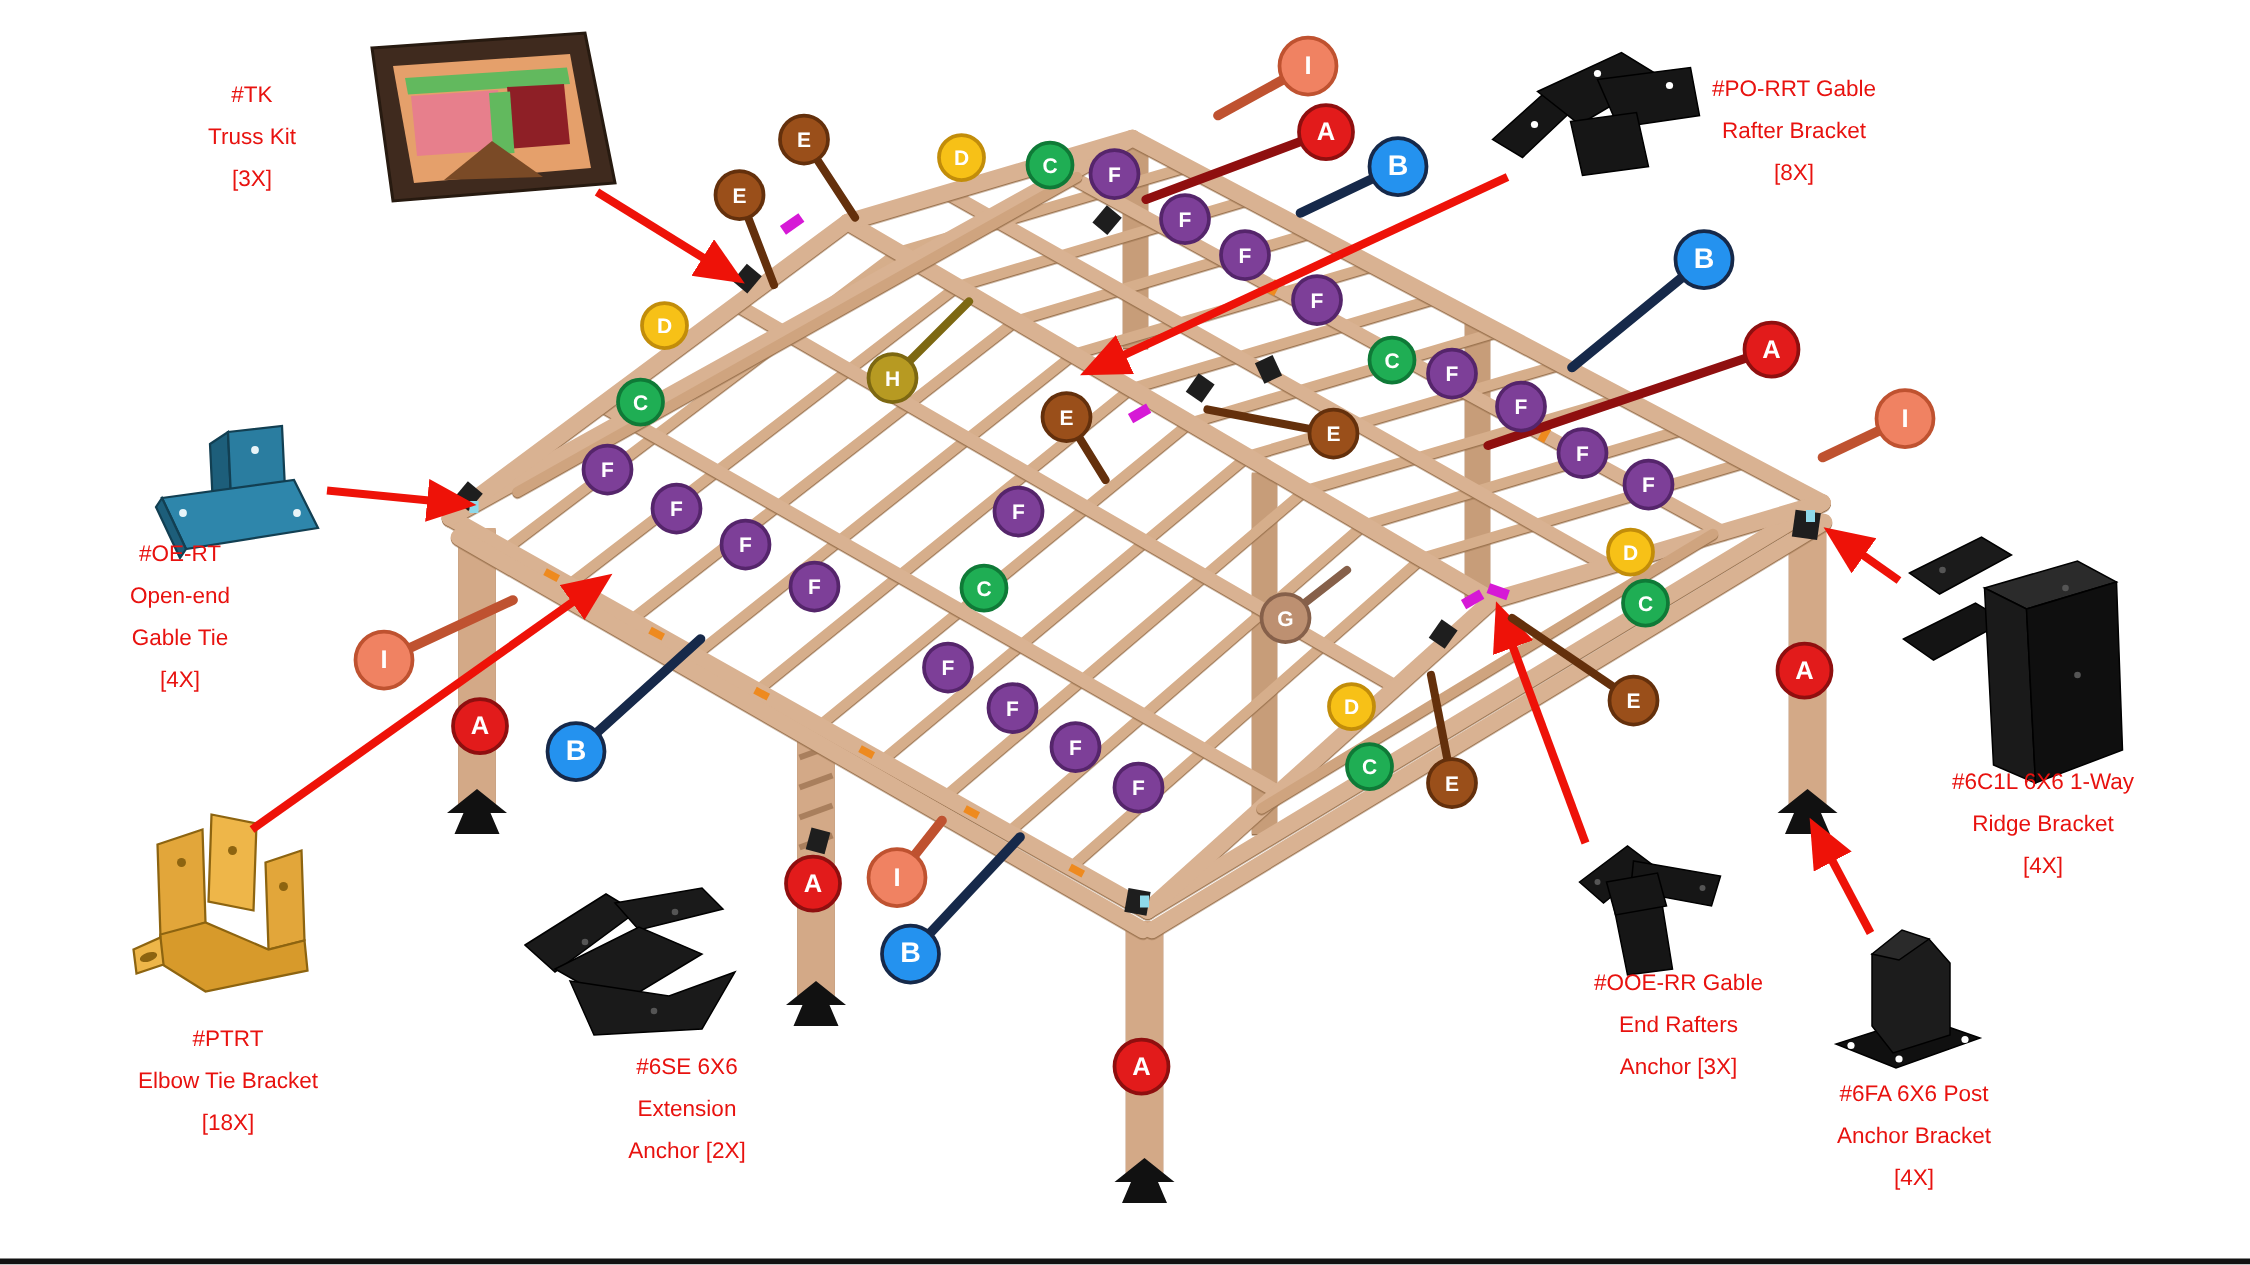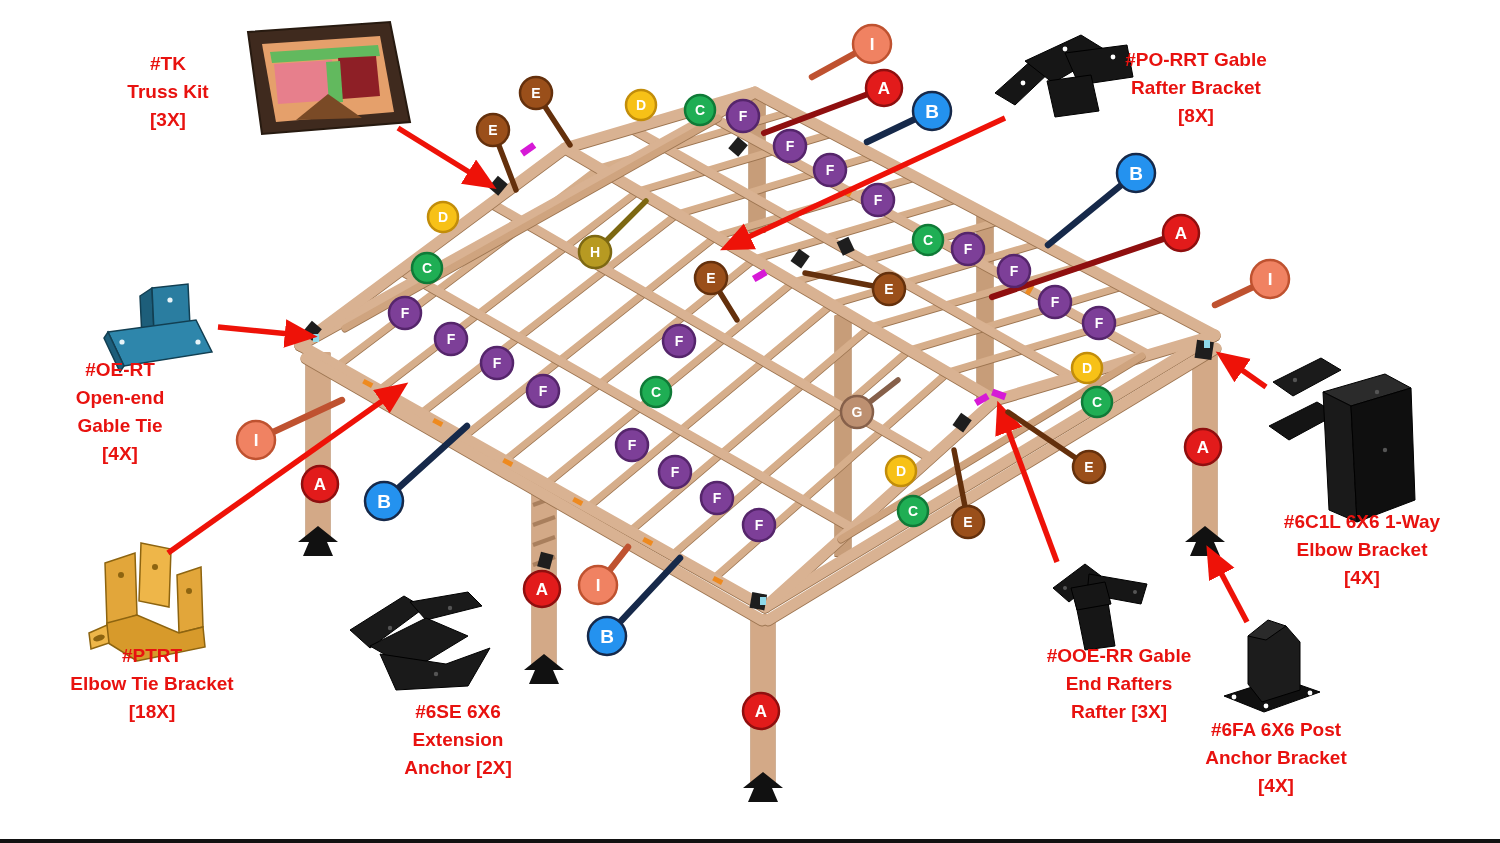--- a/index.html
+++ b/index.html
@@ -5,21 +5,21 @@
   html,body{margin:0;padding:0;background:#ffffff;}
   .canvas{
     position:relative;width:1500px;height:843px;background:#ffffff;
     overflow:hidden;font-family:"Liberation Sans",sans-serif;
     border-bottom:4px solid #121212;box-sizing:border-box;
   }
   svg.layer{position:absolute;left:0;top:0;}
   .wood{filter:drop-shadow(0.5px 1.5px 0px #9c7450);}
   .callout{
     position:absolute;transform:translateX(-50%);text-align:center;
-    color:var(--label-red,#e8120f);font-weight:bold;font-size:19px;
+    color:var(--label-red,#e8120f);font-weight:normal;font-size:15px;
     line-height:28px;white-space:nowrap;
   }
   .marker-letter{font-weight:bold;fill:#ffffff;font-family:"Liberation Sans",sans-serif;}
 </style>
 </head>
 <body>
 
 <div class="canvas">
 
   <svg class="layer" width="1500" height="843">
@@ -464,40 +464,40 @@
         <div>#PO-RRT Gable</div>
         <div>Rafter Bracket</div>
         <div>[8X]</div>
       </div>
       <div class="callout" style="left: 120px; top: 356px;">
         <div>#OE-RT</div>
         <div>Open-end</div>
         <div>Gable Tie</div>
         <div>[4X]</div>
       </div>
-      <div class="callout" style="left: 152px; top: 642px;">
+      <div class="callout" style="left: 152px; top: 679px;">
         <div>#PTRT</div>
         <div>Elbow Tie Bracket</div>
         <div>[18X]</div>
       </div>
       <div class="callout" style="left: 458px; top: 698px;">
         <div>#6SE 6X6</div>
         <div>Extension</div>
         <div>Anchor [2X]</div>
       </div>
       <div class="callout" style="left: 1119px; top: 642px;">
         <div>#OOE-RR Gable</div>
         <div>End Rafters</div>
-        <div>Rafter [3X]</div>
+        <div>Anchor [3X]</div>
       </div>
       <div class="callout" style="left: 1276px; top: 716px;">
         <div>#6FA 6X6 Post</div>
         <div>Anchor Bracket</div>
         <div>[4X]</div>
       </div>
       <div class="callout" style="left: 1362px; top: 508px;">
         <div>#6C1L 6X6 1-Way</div>
-        <div>Elbow Bracket</div>
+        <div>Ridge Bracket</div>
         <div>[4X]</div>
       </div>
     </div>
 
 </div>
 
 </body></html>

